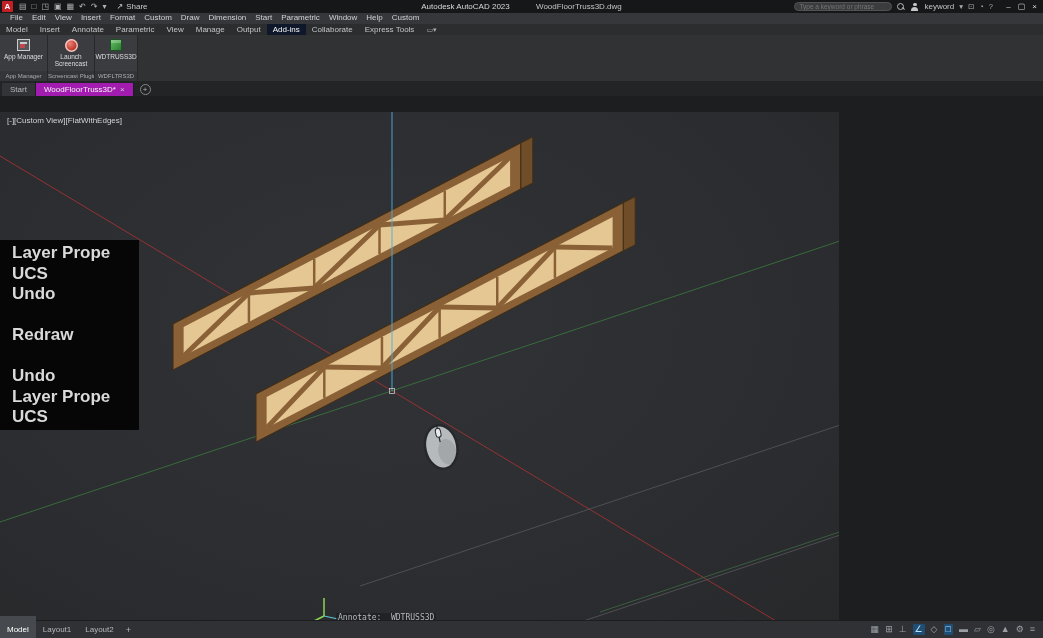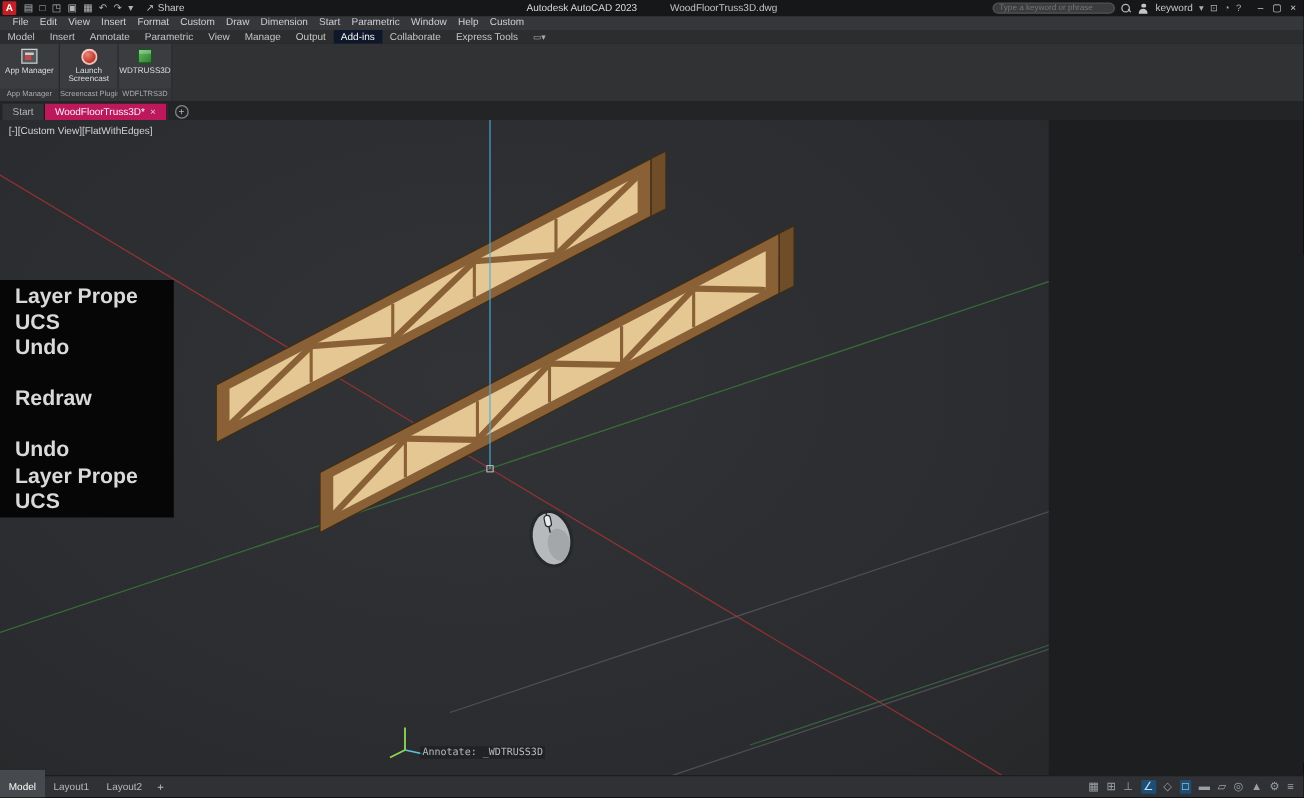--- a/index.html
+++ b/index.html
@@ -60,27 +60,27 @@
           background:radial-gradient(circle at 38% 35%,#ef8278,#c03a2c 55%,#8e2115);
           box-shadow:inset 0 0 0 1.5px rgba(255,255,255,.7)}
   .ic-wdt{display:block;width:12px;height:12px;border:1px solid #1c5220;border-radius:1px;
           background:linear-gradient(135deg,#63c063,#2e7d32);box-shadow:inset 0 3px 0 rgba(255,255,255,.25)}
 
   
   #filetabs{position:absolute;top:81px;left:0;right:0;height:15px;background:#232426;
             display:flex;align-items:flex-end;padding-left:2px}
   .ftab{height:13px;padding:0 8px;font-size:8px;display:flex;align-items:center;gap:4px;
         background:#323437;color:#b5b8ba;border-right:1px solid #1b1c1e}
-  .ftab.active{background:#be185d;color:#f2f3f4}
+  .ftab.active{background:#a21caf;color:#f2f3f4}
   .ftab .x{font-size:8px;color:#c9ccce}
   .newtab{width:11px;height:11px;margin-left:6px;margin-bottom:1px;border-radius:50%;border:1px solid #84878a;
           color:#b5b8ba;font-size:8px;line-height:9px;text-align:center}
 
   
-  #viewport{position:absolute;top:96px;left:0;width:839px;height:524px;overflow:hidden;
+  #viewport{position:absolute;top:112px;left:0;width:839px;height:524px;overflow:hidden;
             background:radial-gradient(ellipse at 45% 40%,#323337 0%,#2b2c2f 70%,#27282a 100%)}
   #scene{position:absolute;left:0;top:0}
   .vpcontrols{position:absolute;left:7px;top:4px;font-size:8px;color:#d0d3d5}
   .screenmenu{position:absolute;left:0;top:128px;width:139px;height:190px;background:#060606;
               padding:3px 0 0 12px;color:#d9d9d9;font-weight:bold;overflow:hidden}
   .sm-item{font-size:17px;line-height:20.5px;white-space:nowrap}
   .sm-gap{margin-top:20.5px}
 
   .cmdhist{position:absolute;left:336px;top:481px;font-family:"DejaVu Sans Mono",monospace;
            font-size:8px;line-height:10px;white-space:pre}

